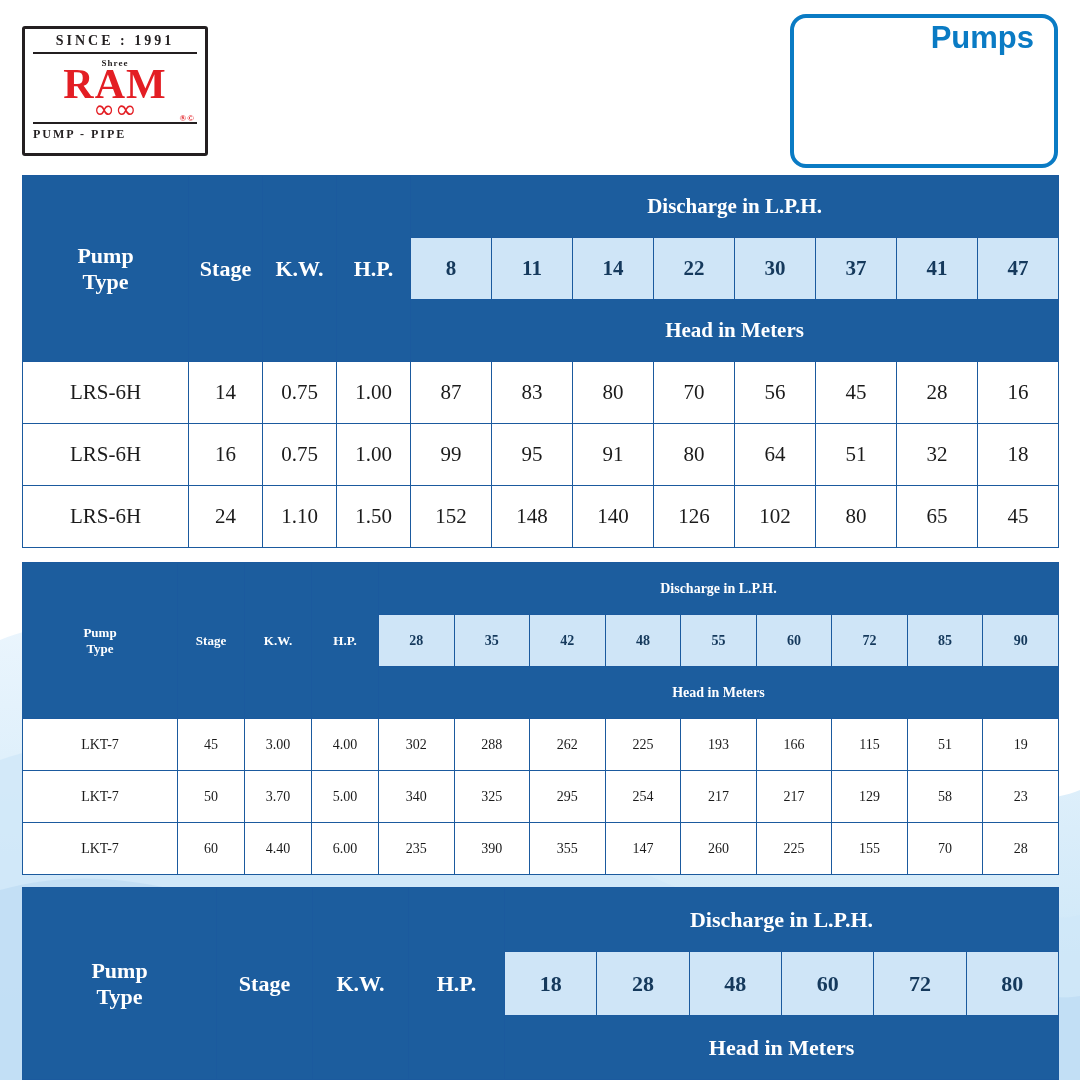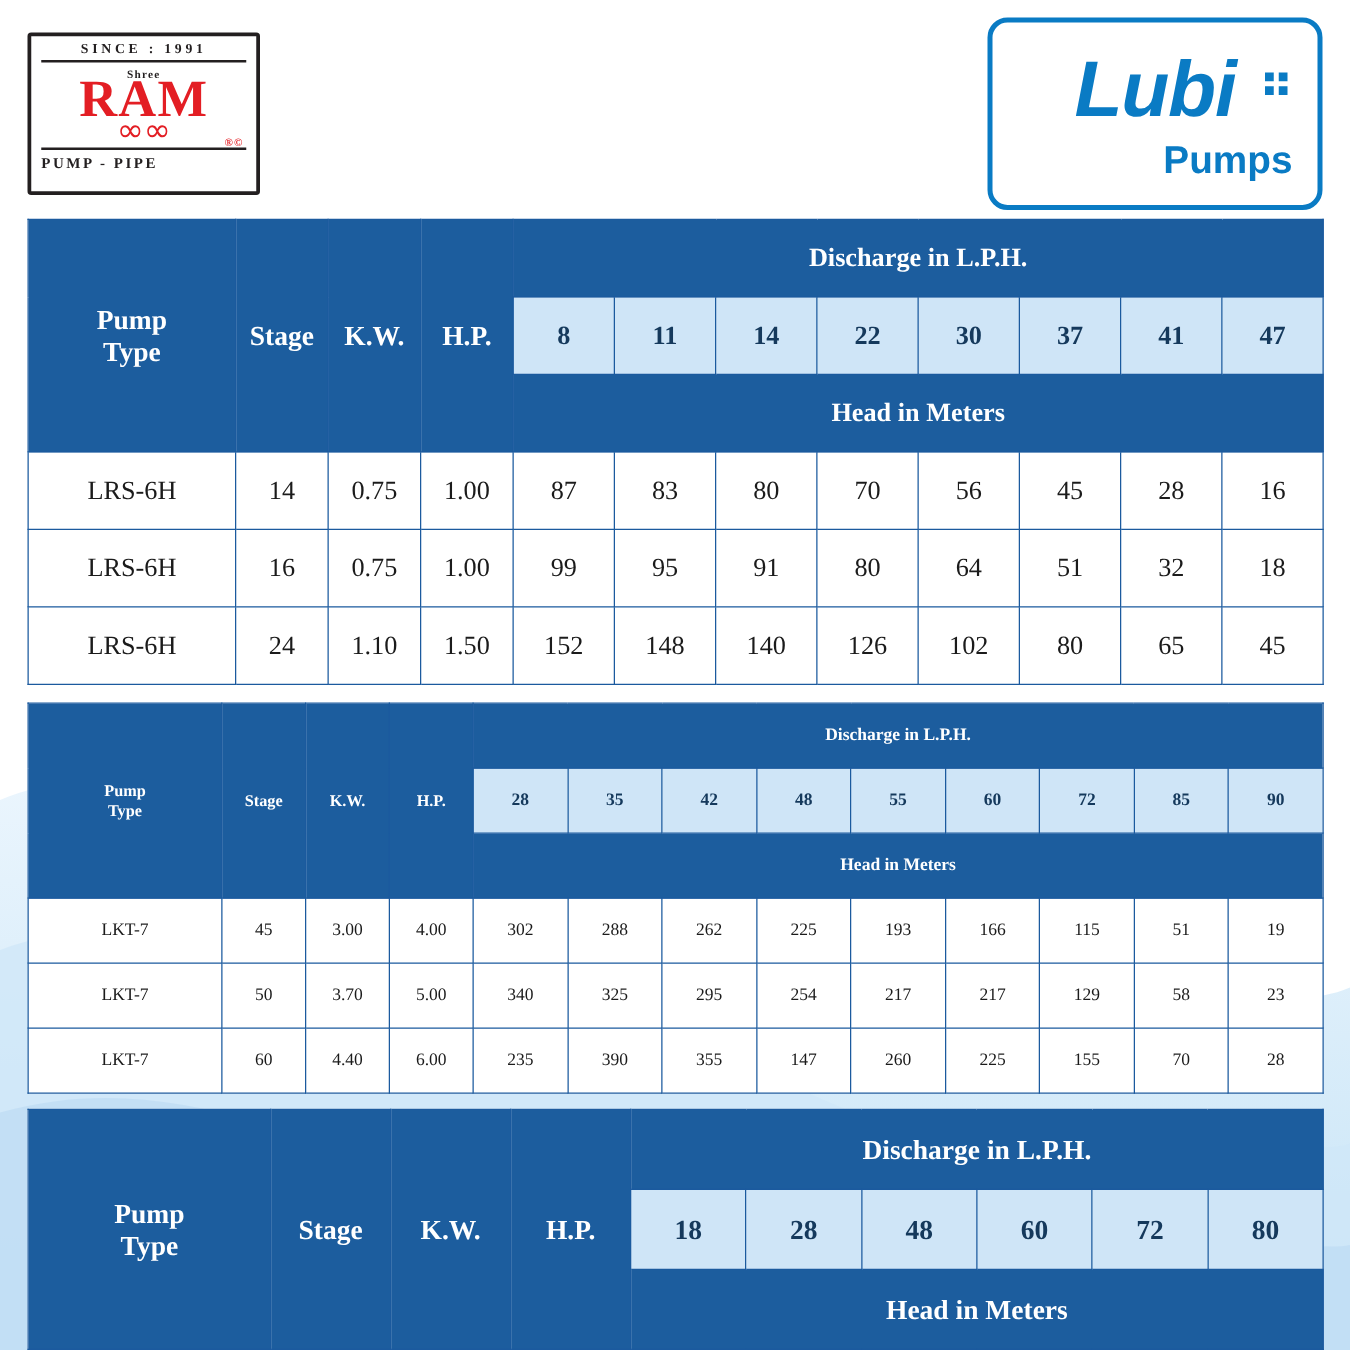--- a/index.html
+++ b/index.html
@@ -42,21 +42,21 @@
     height: 130px;
     border: 3px solid #231f20;
     border-radius: 3px;
     background: #ffffff;
     box-sizing: border-box;
   }
   .ram-since {
     text-align: center;
     font-family: "Liberation Serif", serif;
     font-weight: bold;
-    font-size: 11px;
+    font-size: 14px;
     letter-spacing: 3px;
     color: #231f20;
     margin-top: 4px;
   }
   .ram-rule {
     height: 2px;
     background: #231f20;
     margin: 3px 8px 0 8px;
   }
   .ram-shree {
@@ -216,24 +216,20 @@
       <div class="ram-shree">Shree</div>
       <div class="ram-word">
         <span>RAM</span>
         <span class="ram-reg">®©</span>
       </div>
       <div class="ram-swirl">∞∞</div>
       <div class="ram-bottom">PUMP - PIPE</div>
     </div>
 
     <div class="lubi-logo">
-      <div class="lubi-word">
-        <span>Lubi</span>
-        <span class="lubi-dots"></span>
-      </div>
       <div class="lubi-sub">Pumps</div>
     </div>
 
   </div>
 
   <div class="tbl-wrap">
     <table class="pump t-big" id="tbl1">
         <colgroup>
           <col style="width:166px">
           <col style="width:74px">

